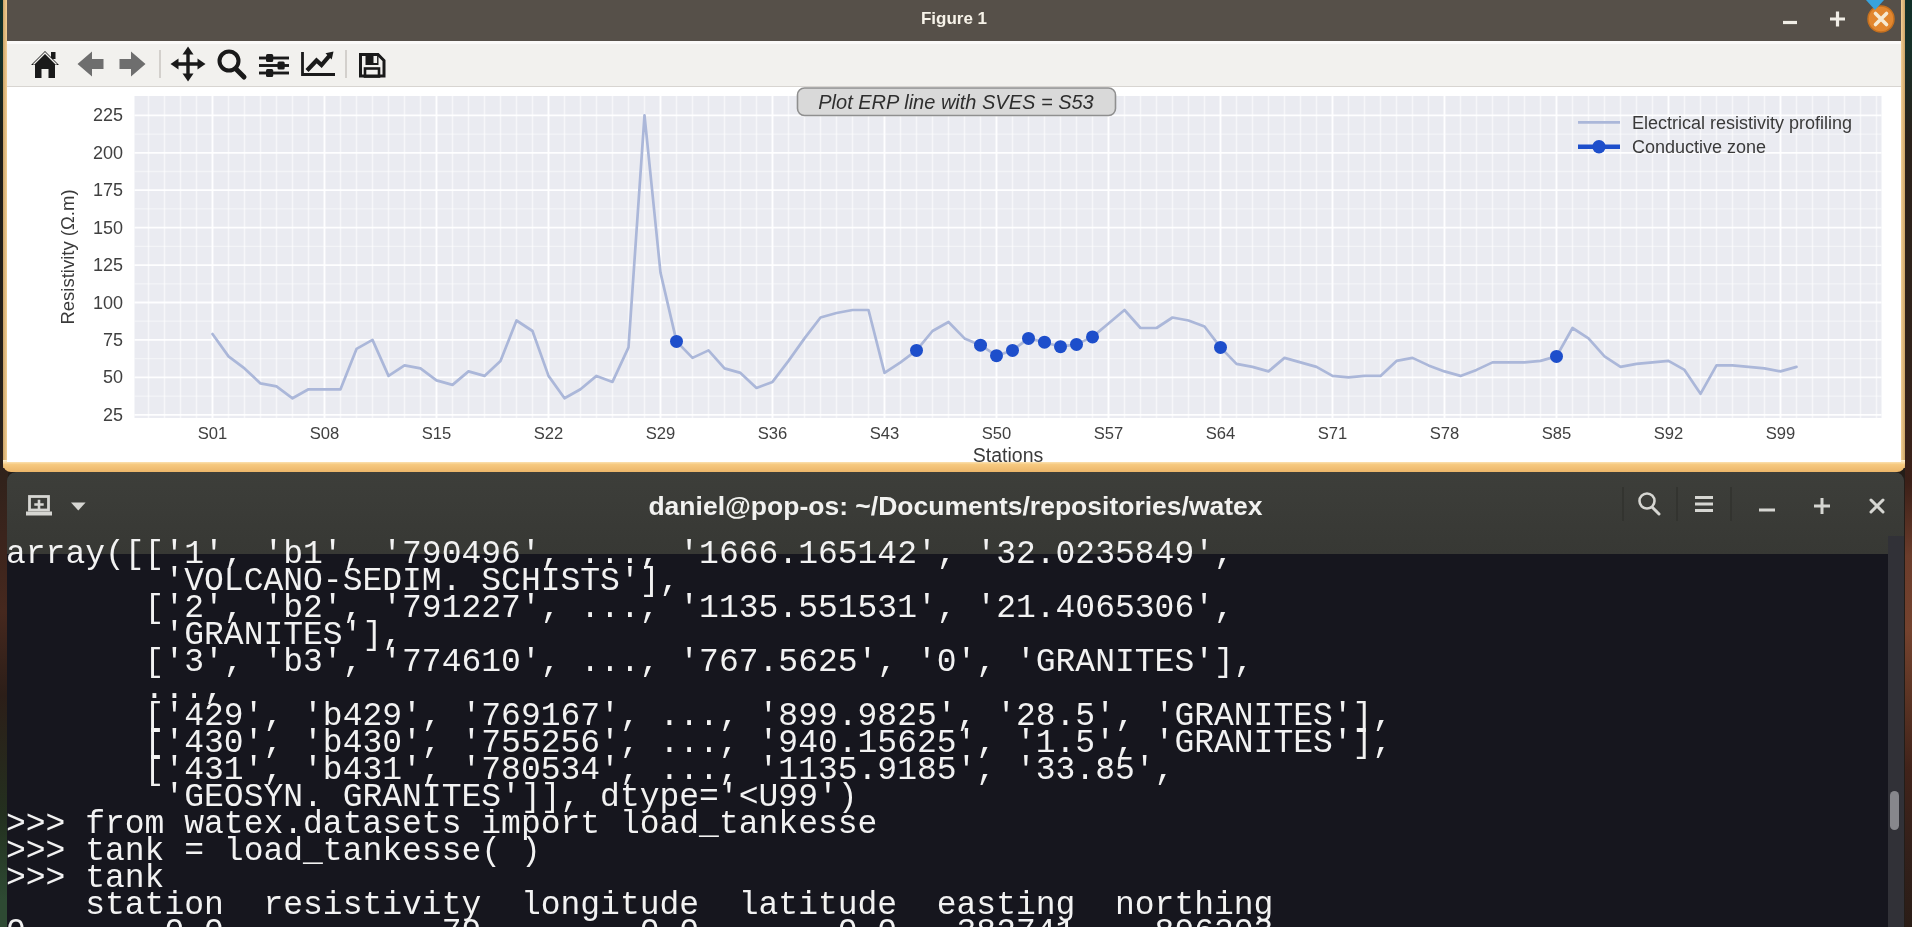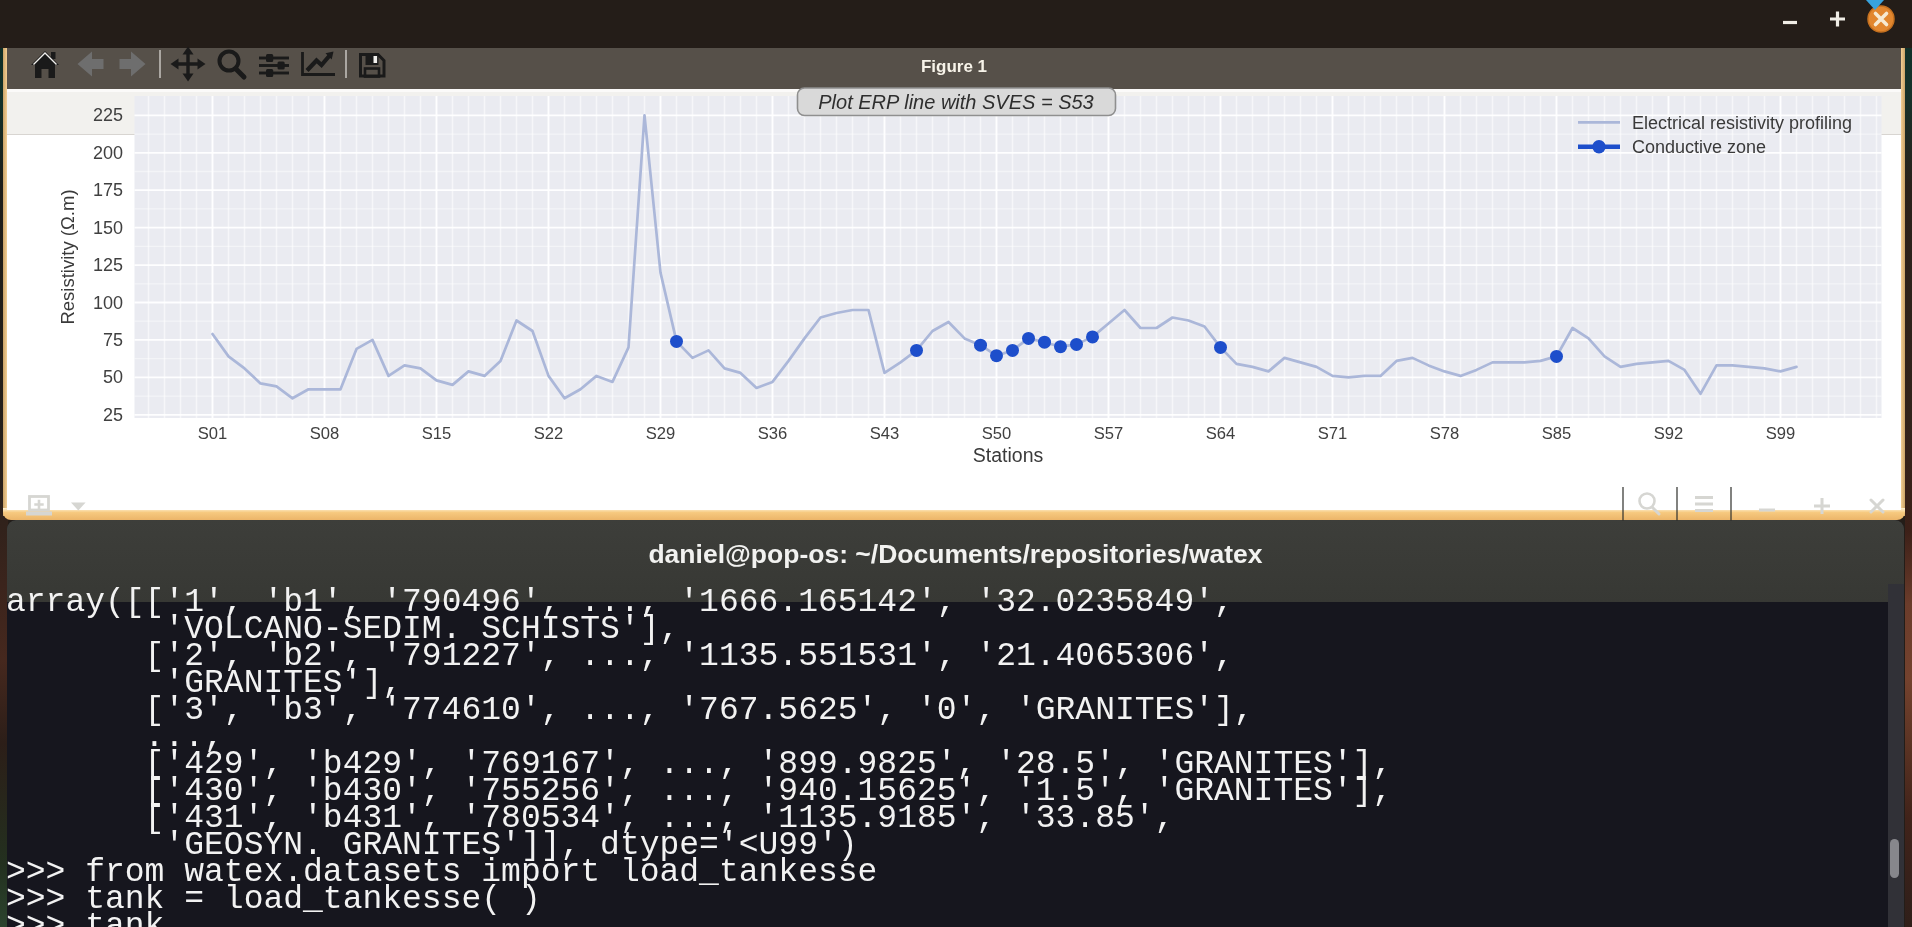--- a/index.html
+++ b/index.html
@@ -1,18 +1,18 @@
 <!DOCTYPE html>
 <html><head>
 <meta charset="utf-8">
 <style>
 * { margin:0; padding:0; box-sizing:border-box; }
 html,body { width:1912px; height:927px; overflow:hidden; }
 body { position:relative; font-family:"Liberation Sans",sans-serif; background:#241d18; }
-.abs { position:absolute;margin-top:48px; }
+.abs { position:absolute; }
 #wall-l { left:0; top:0; width:8px; height:927px;
   background:linear-gradient(#0e2d26 0%, #123028 6%, #1e1d18 15%, #27201a 45%, #3b241c 58%, #46281e 66%, #2c1e18 75%, #23301f 88%, #2e4a33 97%);}
 #wall-r { left:1905px; top:0; width:7px; height:927px;
   background:linear-gradient(#113029 0%, #16312a 5%, #2a211b 15%, #32231b 40%, #3c2018 52%, #6b3c2b 60%, #74422e 68%, #5c3424 75%, #41231a 83%, #33201a 92%, #2b1d17 100%);}
 #fig-bl { left:3px; top:0; width:4px; height:468px; background:linear-gradient(90deg,#caa368,#f3cf94); }
 #fig-br { left:1901px; top:0; width:4px; height:468px; background:linear-gradient(90deg,#f3cf94,#caa368); }
 #fig-bb { left:3px; top:460px; width:1902px; height:12px; border-radius:0 0 8px 8px;
   background:linear-gradient(#fff3d6,#f6c97f 38%,#ecb569); }
 #fig-title { left:7px; top:0; width:1894px; height:41px; background:#565049; }
 #fig-title .t { position:absolute; left:0; right:0; top:9px; text-align:center; color:#f7f3e9;

